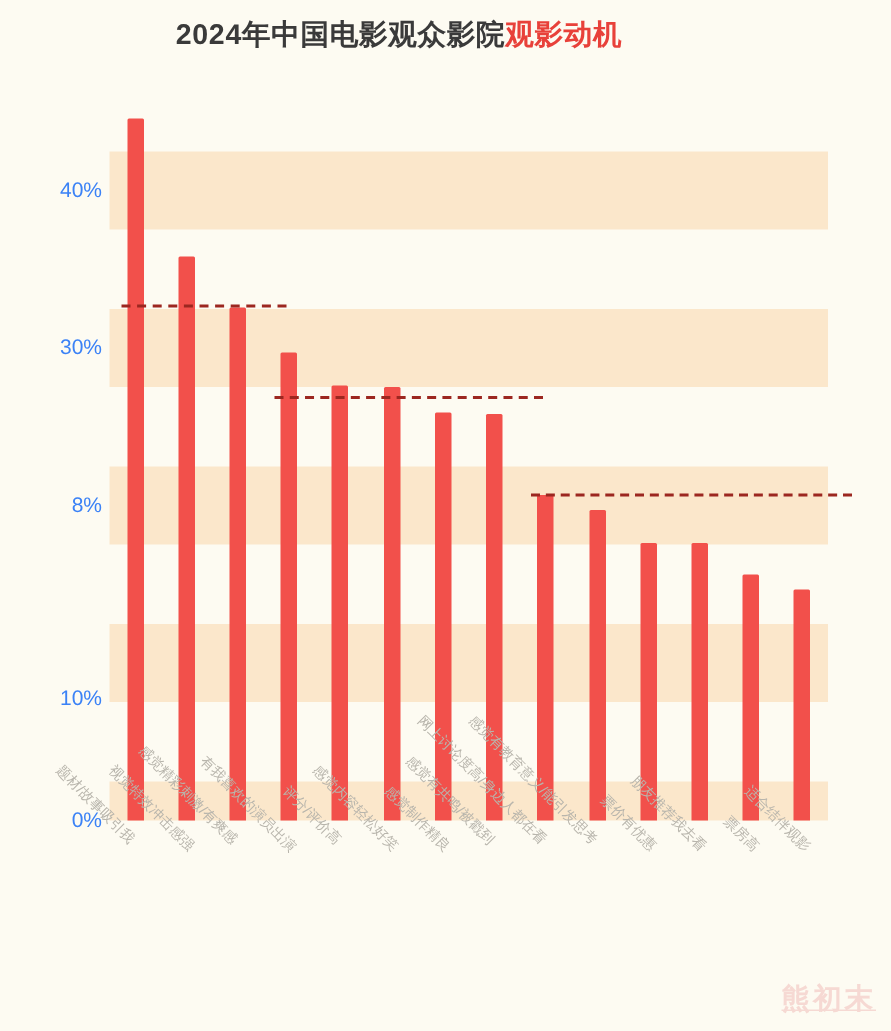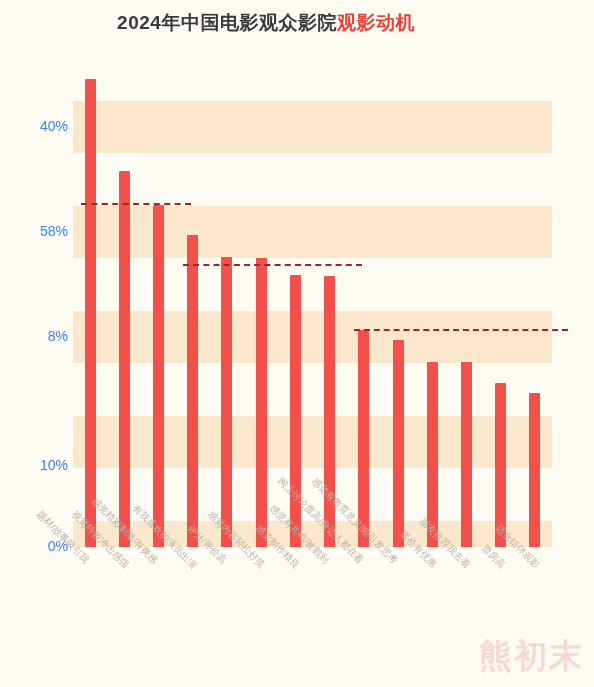--- a/index.html
+++ b/index.html
@@ -87,41 +87,42 @@
     font-size: 9.5px;
     color: #B8B5AC;
     white-space: nowrap;
     line-height: 1;
   }
 
   
   #watermark {
     position: absolute;
     right: 10px; bottom: 8px;
-    font-size: 33px;
+    font-size: 19px;
     font-weight: bold;
     color: #F6D9D3;
     letter-spacing: 2px;
     white-space: nowrap;
+    text-decoration: underline;
   }
 </style>
 </head>
 <body>
 
 <div id="page">
 
   <div id="title-bar">
     <span>2024年中国电影观众影院</span><span class="accent">观影动机</span>
   </div>
 
   <div id="yaxis">
       <div class="ytick" style="top: 477px;">0%</div>
       <div class="ytick" style="top: 372px; margin-top: 24px;">10%</div>
       <div class="ytick" style="top: 267px;">8%</div>
-      <div class="ytick" style="top: 162px;">58%</div>
+      <div class="ytick" style="top: 162px;">30%</div>
       <div class="ytick" style="top: 57px;">40%</div>
     </div>
 
   <div id="plot">
     <div id="bands-layer">
         <div class="band" style="bottom: 0px; height: 26.25px;"></div>
         <div class="band" style="bottom: 78.75px; height: 52.5px;"></div>
         <div class="band" style="bottom: 183.75px; height: 52.5px;"></div>
         <div class="band" style="bottom: 288.75px; height: 52.5px;"></div>
         <div class="band" style="bottom: 393.75px; height: 52.5px;"></div>

